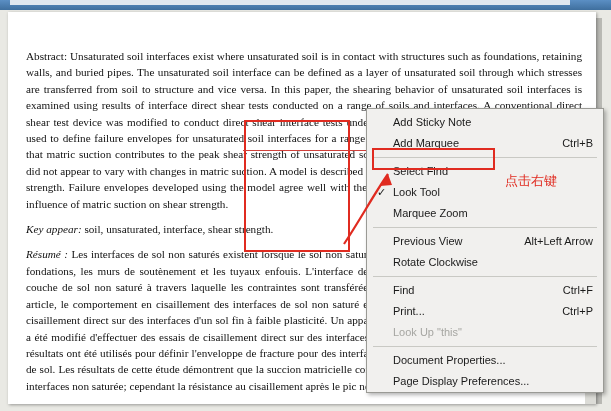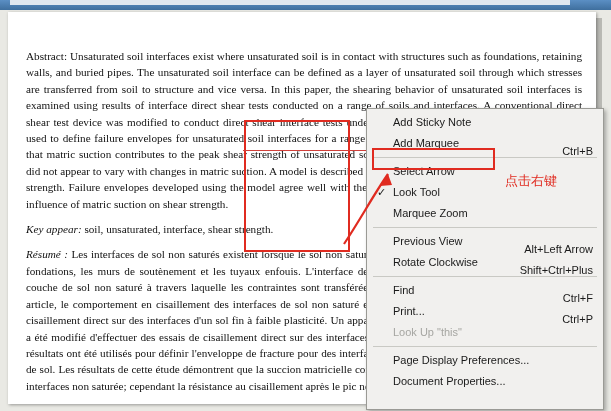--- a/index.html
+++ b/index.html
@@ -143,38 +143,38 @@
     position: absolute;
     left: 366px;
     top: 108px;
     width: 238px;
     background: #f1f0ee;
     border: 1px solid #9a9a95;
     box-shadow: 2px 2px 4px rgba(0,0,0,0.3);
     font-family: "Liberation Sans", sans-serif;
     font-size: 11px;
     color: #1a1a1a;
-    padding: 3px 0 17px 0;
+    padding: 3px 0 0 0;
     box-sizing: border-box;
   }
   .ctx-item {
     position: relative;
     height: 21px;
     line-height: 21px;
     padding: 0 10px 0 26px;
     white-space: nowrap;
     cursor: default;
   }
   .ctx-item .label {
     display: inline-block;
   }
   .ctx-item .accel {
     position: absolute;
     right: 10px;
-    top: 8px;
+    top: 0;
     line-height: 21px;
     color: #1a1a1a;
   }
   .ctx-item.disabled .label,
   .ctx-item.disabled .accel {
     color: #a6a6a2;
   }
   .ctx-item .check {
     position: absolute;
     left: 10px;
@@ -219,33 +219,33 @@
     <div class="scroll-corner"></div>
   </div>
 
   <div class="red-box"></div>
   <div class="strike"></div>
 
   <div class="ctx-menu" id="ctx-menu">
       <div class="ctx-item"><span class="label">Add Sticky Note</span></div>
       <div class="ctx-item"><span class="label">Add Marquee</span><span class="accel">Ctrl+B</span></div>
       <div class="ctx-sep"></div>
-      <div class="ctx-item"><span class="label">Select Arrow</span></div>
+      <div class="ctx-item"><span class="label">Select Find</span></div>
       <div class="ctx-item"><span class="check">✓</span><span class="label">Look Tool</span></div>
       <div class="ctx-item"><span class="label">Marquee Zoom</span></div>
       <div class="ctx-sep"></div>
       <div class="ctx-item"><span class="label">Previous View</span><span class="accel">Alt+Left Arrow</span></div>
-      <div class="ctx-item"><span class="label">Rotate Clockwise</span><span class="accel">Shift+Ctrl+Plus</span></div>
+      <div class="ctx-item"><span class="label">Rotate Clockwise</span></div>
       <div class="ctx-sep"></div>
       <div class="ctx-item"><span class="label">Find</span><span class="accel">Ctrl+F</span></div>
       <div class="ctx-item"><span class="label">Print...</span><span class="accel">Ctrl+P</span></div>
       <div class="ctx-item disabled"><span class="label">Look Up "this"</span></div>
       <div class="ctx-sep"></div>
+      <div class="ctx-item"><span class="label">Document Properties...</span></div>
       <div class="ctx-item"><span class="label">Page Display Preferences...</span></div>
-      <div class="ctx-item"><span class="label">Document Properties...</span></div>
     </div>
 
   <div class="red-box-menu"></div>
 
   <svg class="red-arrow" viewBox="0 0 80 90">
     <path d="M14 84 C 30 60, 44 34, 58 14" stroke="#e02b20" stroke-width="2.2" fill="none"></path>
     <path d="M58 14 L 50 26 L 62 25 Z" fill="#e02b20"></path>
   </svg>
 
   <div class="cn-note">点击右键</div>

